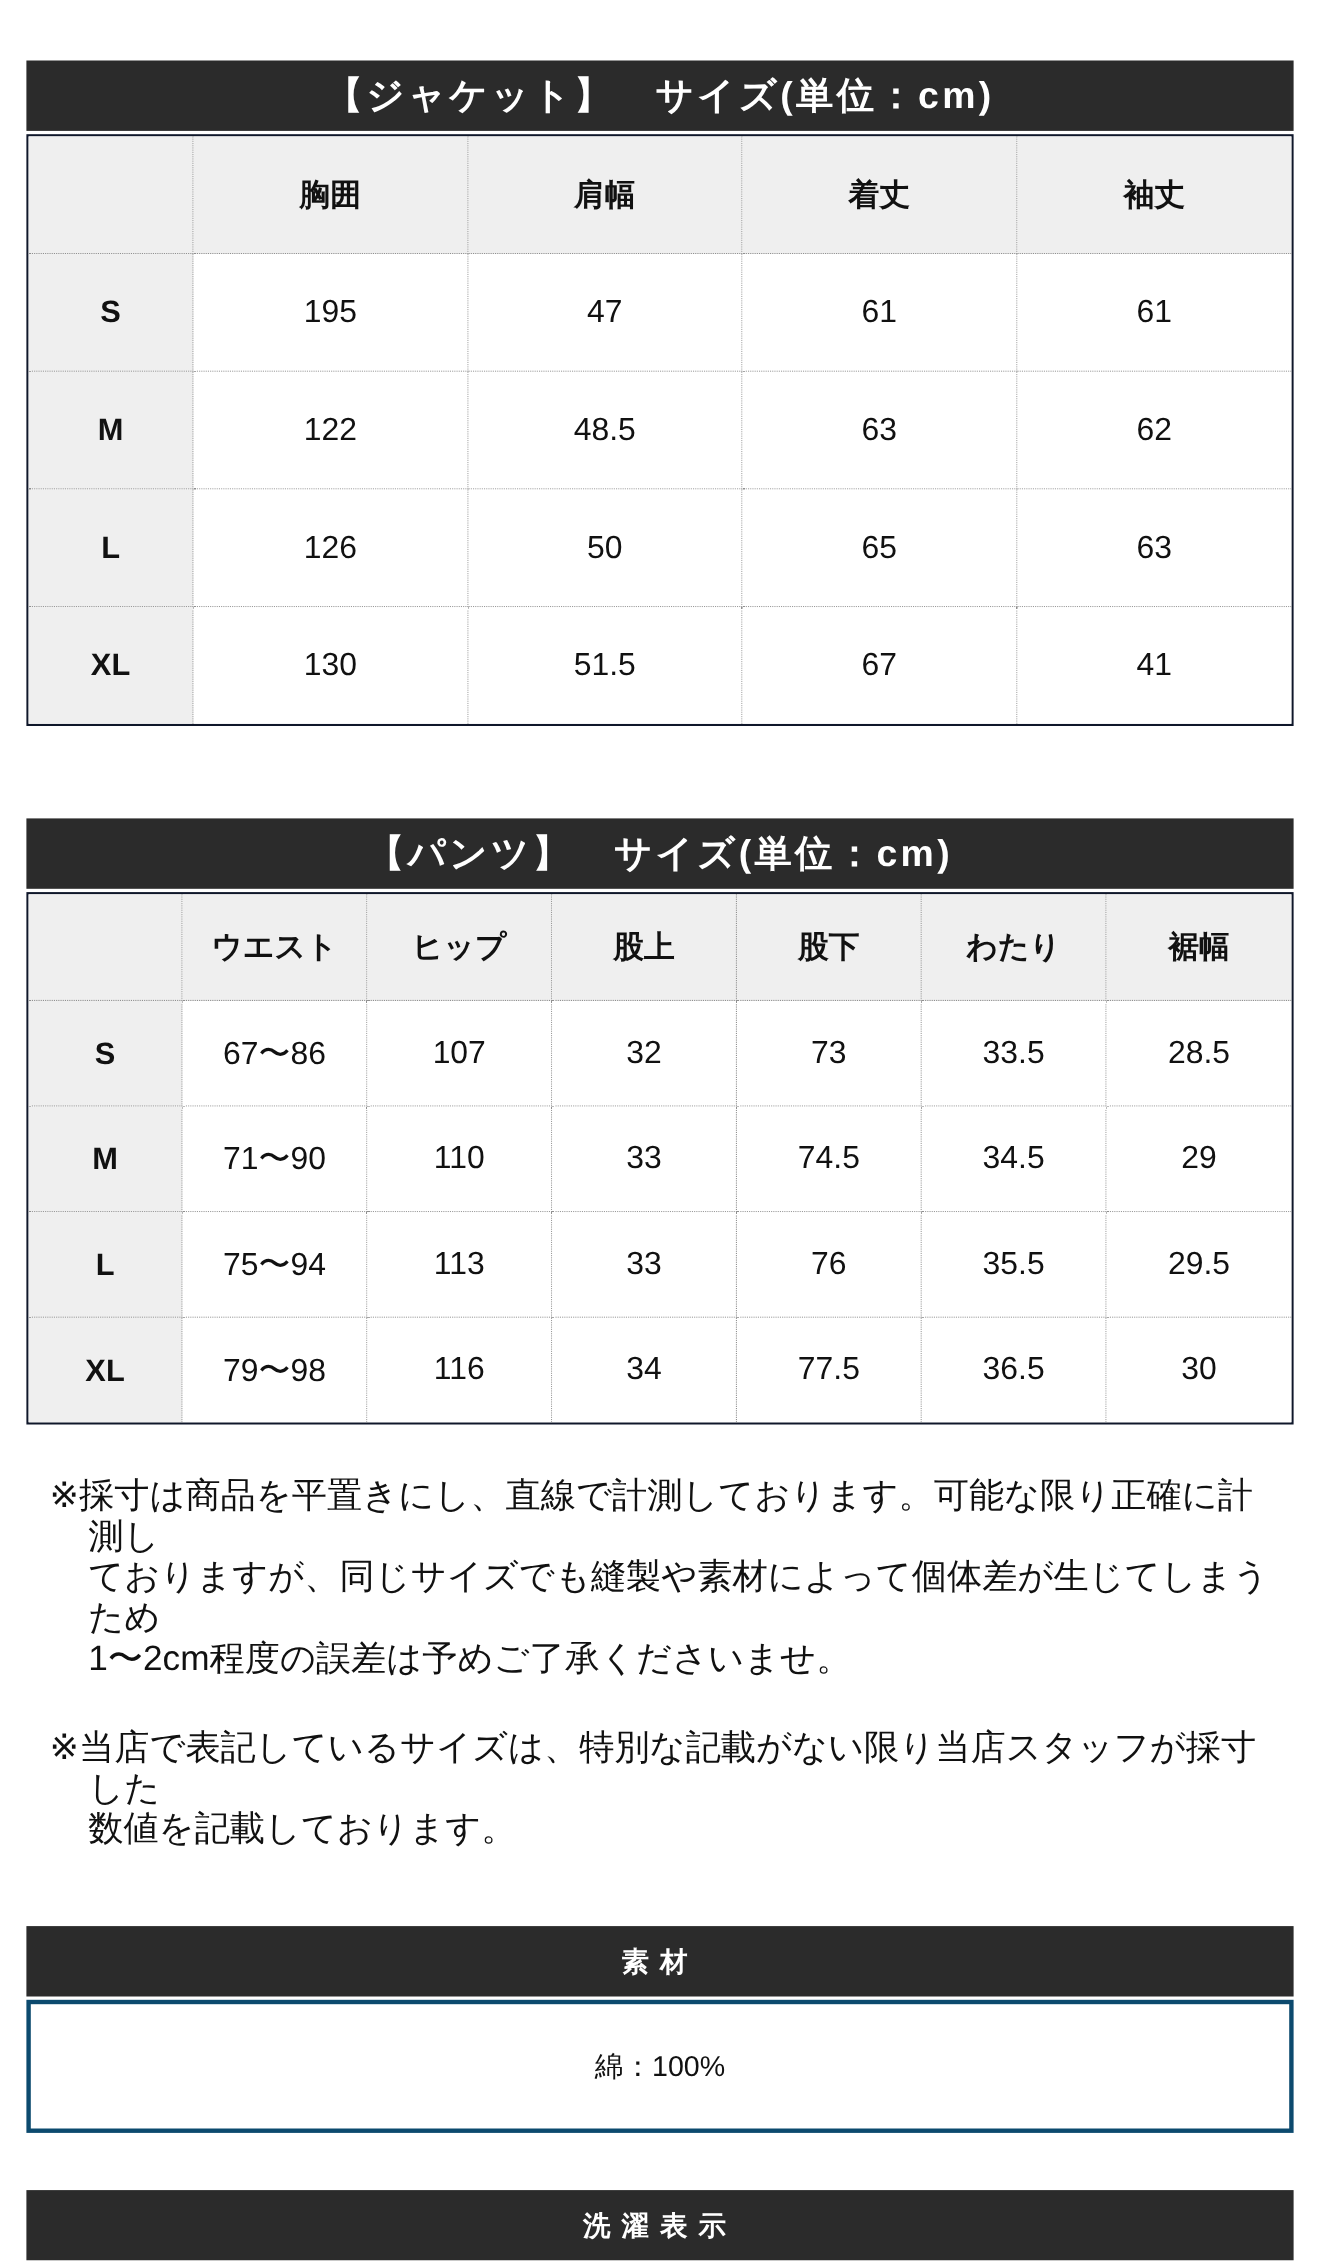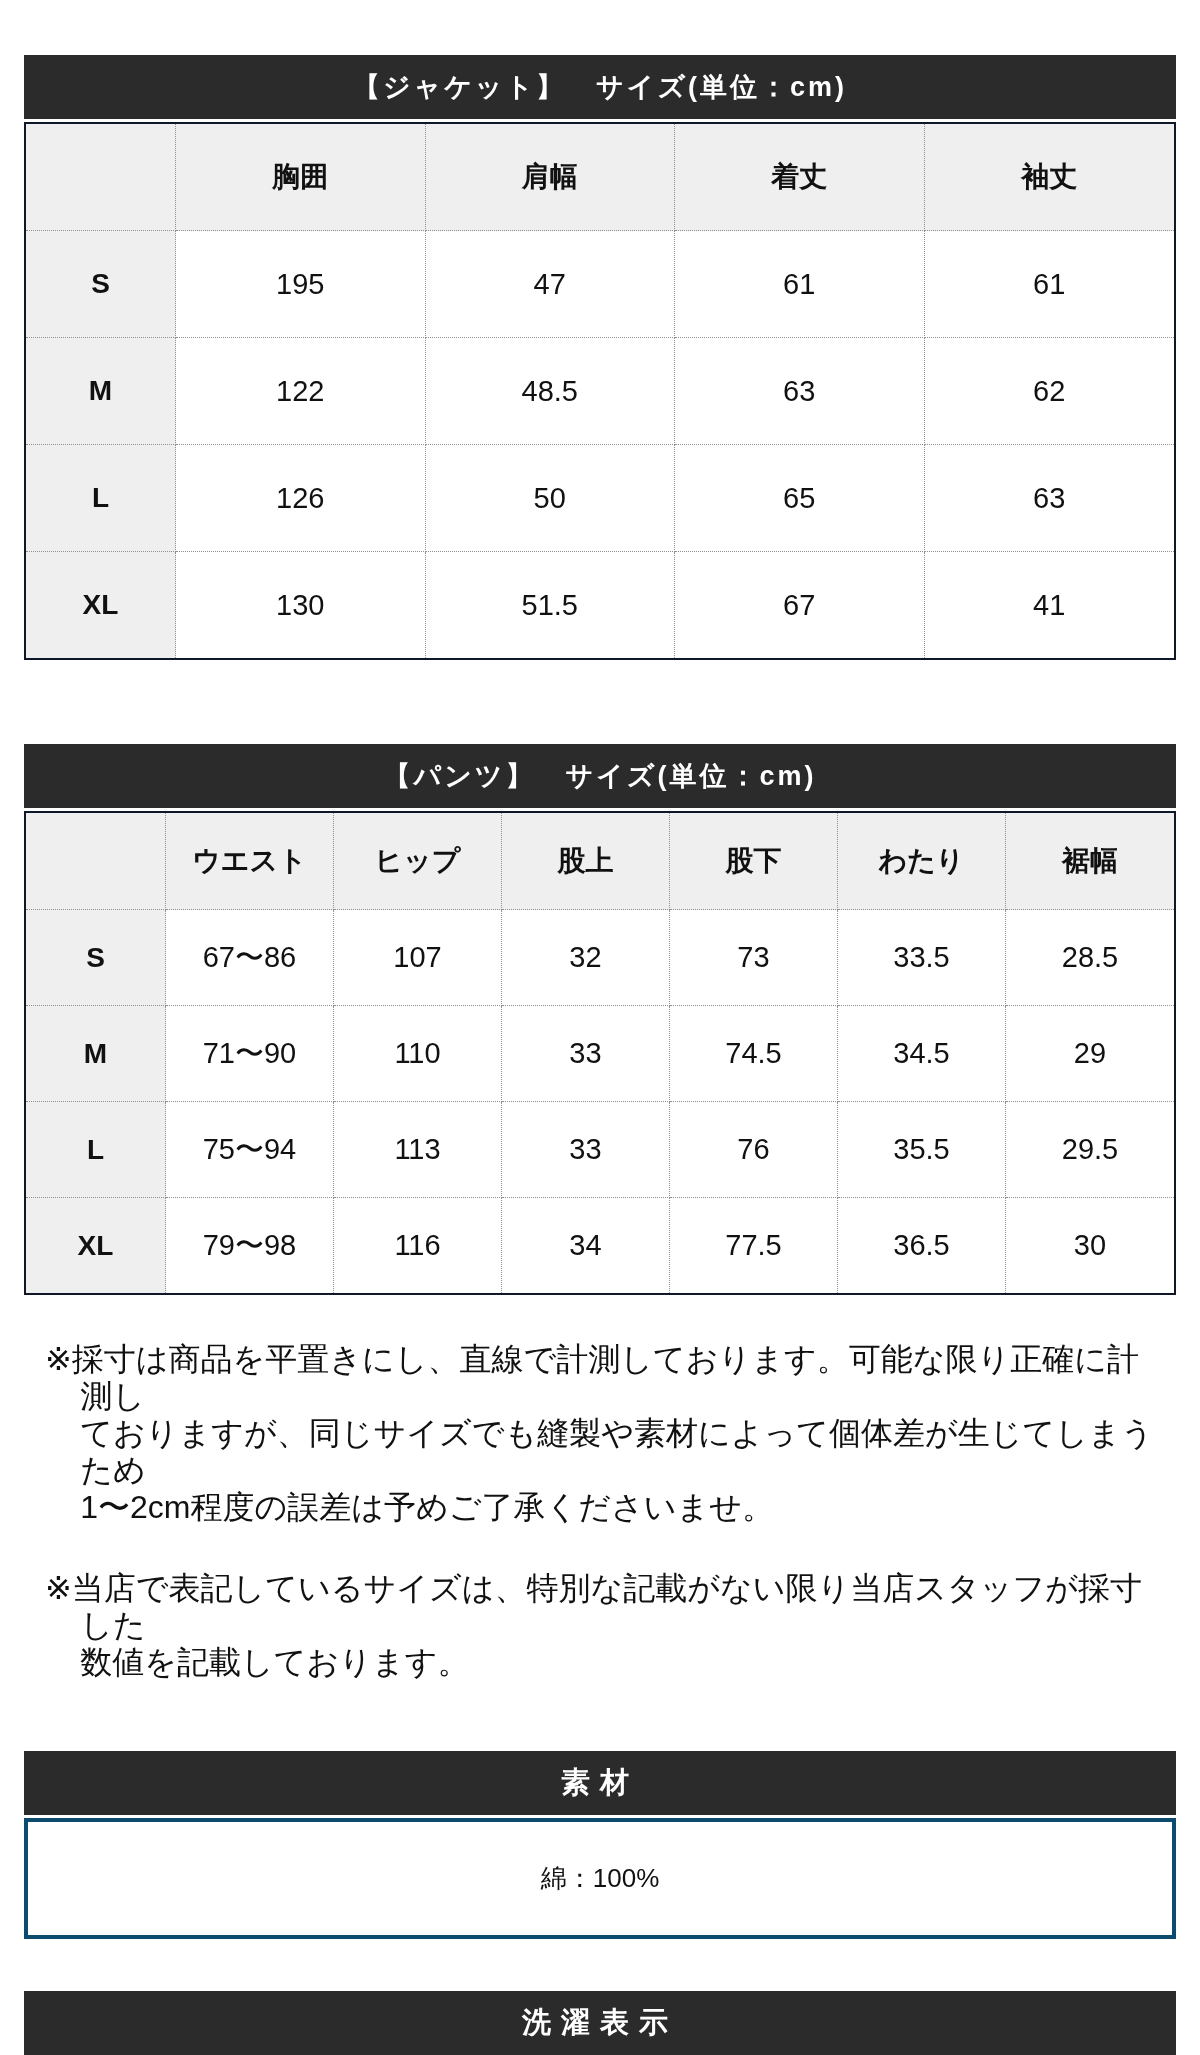--- a/index.html
+++ b/index.html
@@ -8,24 +8,24 @@
     font-family:"Liberation Sans","DejaVu Sans",sans-serif;
     color:#111;
     -webkit-font-smoothing:antialiased;
   }
   .page{padding:55px 24px 0 24px;box-sizing:border-box;}
 
   
   .bar{
     background:#2b2b2b;color:#fff;
     height:64px;display:flex;align-items:center;justify-content:center;
-    font-size:27px;font-weight:bold;letter-spacing:3px;
+    font-size:34px;font-weight:bold;letter-spacing:3px;
     margin-bottom:3px;
   }
-  .bar.spread{letter-spacing:10px;font-size:29px;}
+  .bar.spread{letter-spacing:10px;font-size:25px;}
 
   
   .size-table{
     border:2px solid #0f172a;
     display:grid;
     background:#fff;
   }
   .jacket-grid{grid-template-columns:150px repeat(4,1fr);}
   .pants-grid{grid-template-columns:140px repeat(6,1fr);}
   .cell{

